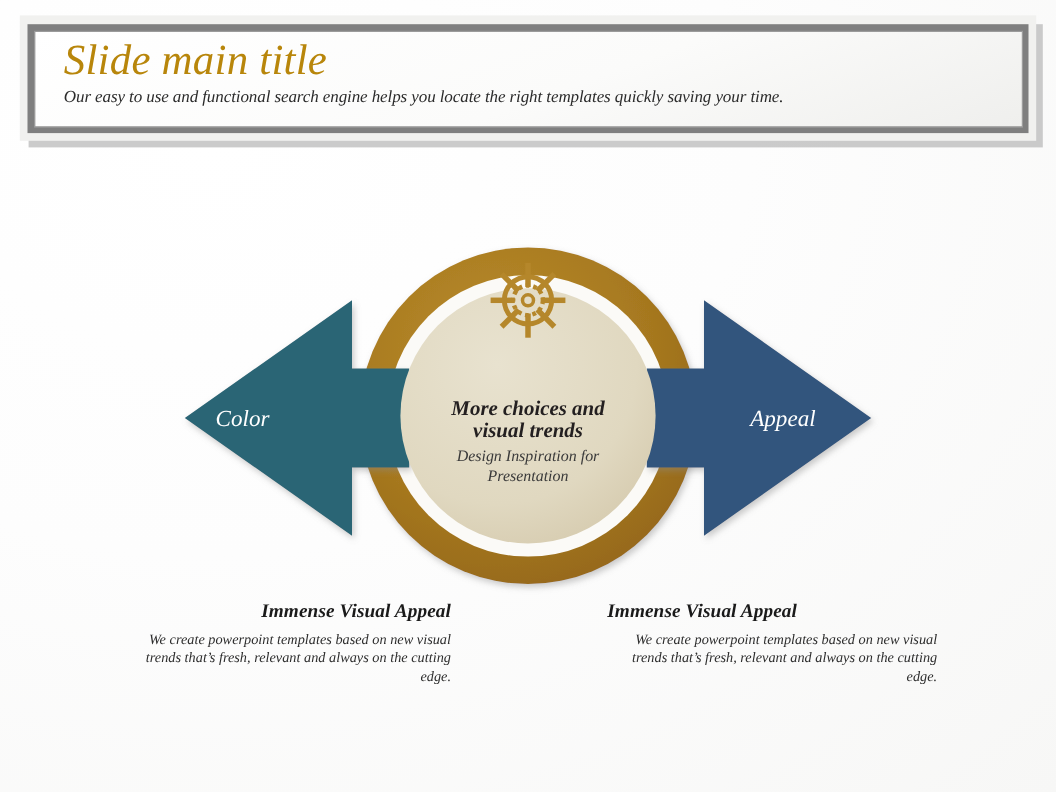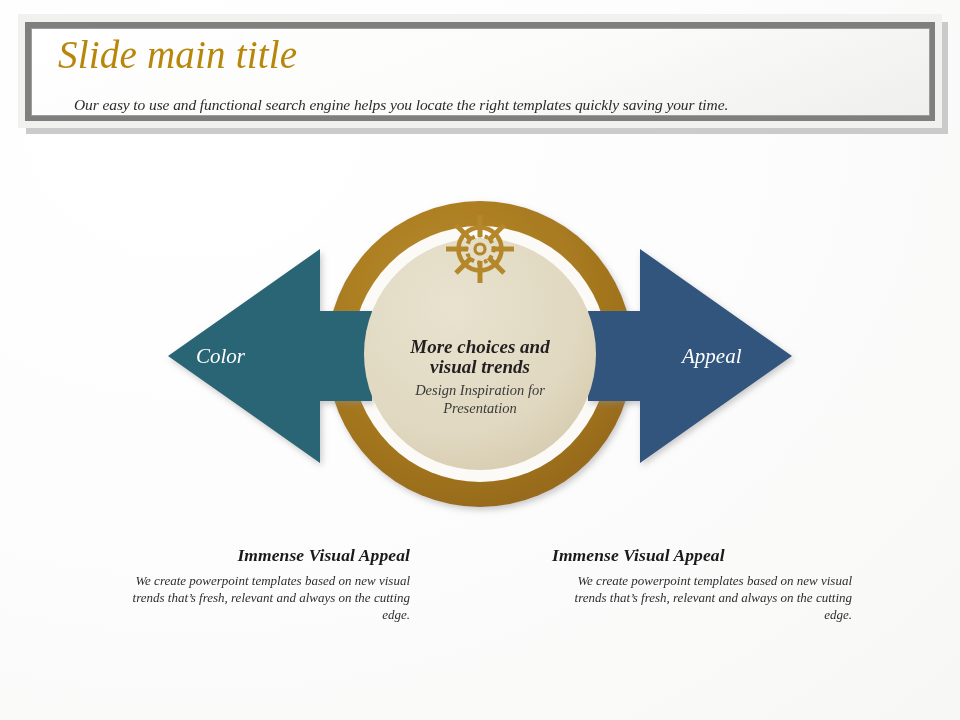--- a/index.html
+++ b/index.html
@@ -64,34 +64,34 @@
     font-family: "Liberation Serif", serif;
     font-style: italic;
     font-weight: 400;
     font-size: 39px;
     line-height: 46px;
     color: #b8860b;
     letter-spacing: .2px;
     text-shadow: 0 1px 0 rgba(255,255,255,.6);
   }
   .slide-subtitle {
-    margin: 16px;
+    margin: 0;
     font-family: "Liberation Serif", serif;
     font-style: italic;
     font-size: 15.5px;
     line-height: 22px;
     color: #2b2b2b;
     letter-spacing: -0.1px;
   }
 
   
   #diagram {
     position: absolute;
     left: 0;
-    top: 148px;
+    top: 172px;
     width: 960px;
     height: 400px;
   }
   #diagram svg { display: block; }
 
   .arrow-label {
     font-family: "Liberation Serif", serif;
     font-style: italic;
     font-size: 21px;
     fill: #ffffff;

